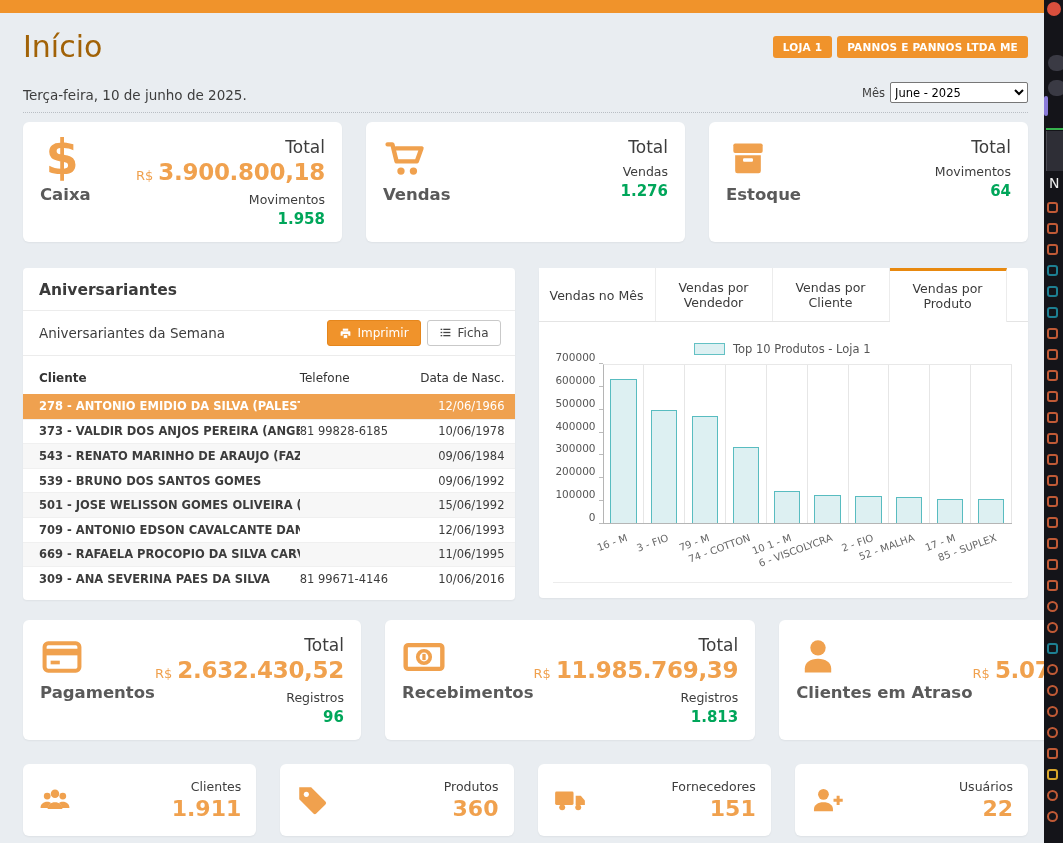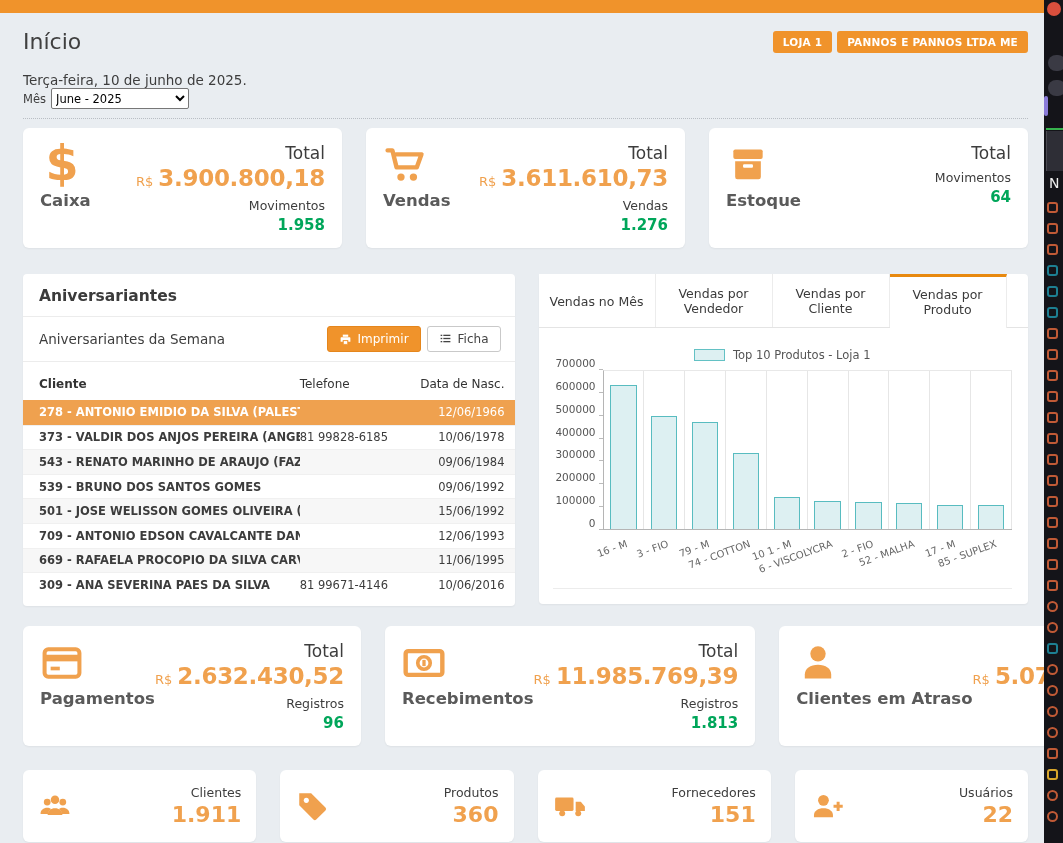--- a/index.html
+++ b/index.html
@@ -5,25 +5,25 @@
   * { margin:0; padding:0; box-sizing:border-box; }
   html,body { width:1063px; height:843px; overflow:hidden; }
   body { font-family:"DejaVu Sans","Liberation Sans",sans-serif; background:#e9edf1; position:relative; }
 
   .main { position:absolute; left:0; top:0; width:1044px; height:843px; background:#e9edf1; }
   .topbar { height:13px; background:#f0932b; }
 
   .container { padding:0 16px 0 23px; }
 
   .header-row { display:flex; justify-content:space-between; align-items:center; margin-top:16px; }
-  .page-title { font-size:22px; color:#404040; font-weight:400; }
+  .page-title { font-size:30px; color:#a16207; font-weight:400; }
   .header-buttons { display:flex; gap:5px; }
   .hbtn { background:#f0932b; color:#fff; font-size:10.5px; font-weight:bold; border:none; border-radius:3px; padding:5px 10px; letter-spacing:.2px; cursor:pointer; font-family:inherit; }
 
-  .date-row { display:flex; justify-content:space-between; align-items:flex-start; margin-top:18px; padding-bottom:9px; border-bottom:1px dotted #b9bec4;flex-direction:column; }
+  .date-row { display:flex; justify-content:space-between; align-items:flex-end; margin-top:18px; padding-bottom:9px; border-bottom:1px dotted #b9bec4; }
   .date-text { font-size:13.5px; color:#3d3d3d; }
   .month-wrap { display:flex; align-items:center; gap:5px; font-size:11.5px; color:#3d3d3d; }
   .month-select { width:138px; height:21px; font-size:11.5px; border:1px solid #777; background:#fff; border-radius:2px; font-family:inherit; }
 
   .cards-row { display:grid; grid-template-columns:1fr 1fr 1fr; gap:24px; margin-top:9px; }
   .stat-card { background:#fff; border-radius:6px; height:120px; padding:15px 17px; display:flex; justify-content:space-between; box-shadow:0 1px 2px rgba(0,0,0,.05); }
   .stat-left { display:flex; flex-direction:column; justify-content:flex-start; }
   .stat-icon { width:44px; height:44px; color:#f0a14e; display:block; }
   .stat-icon svg { width:44px; height:44px; display:block; }
   .stat-label { font-size:16.5px; font-weight:bold; color:#5a5a5a; margin-top:4px; white-space:nowrap; }
@@ -147,21 +147,20 @@
               <svg viewBox="0 0 24 24">
                 <path d="M2.5 4h2.6l2.3 9.3h11l2.6-7.1H7" fill="none" stroke="currentColor" stroke-width="2.4" stroke-linejoin="round" stroke-linecap="round"></path>
                 <circle cx="9.8" cy="18.6" r="2" fill="currentColor"></circle>
                 <circle cx="16.6" cy="18.6" r="2" fill="currentColor"></circle>
               </svg>
             </span>
       <div class="stat-label">Vendas</div>
     </div>
     <div class="stat-right">
       <div class="stat-total-label">Total</div>
-      <div class="stat-total"><span class="cur">R$</span> <span class="val">3.611.610,73</span></div>
       <div class="stat-count-label">Vendas</div>
       <div class="stat-count">1.276</div>
     </div>
   </div>
 
   <div class="stat-card">
     <div class="stat-left">
       <span class="stat-icon">
               <svg viewBox="0 0 24 24" fill="currentColor">
                 <rect x="4" y="3.5" width="16" height="5.2" rx="1"></rect>

